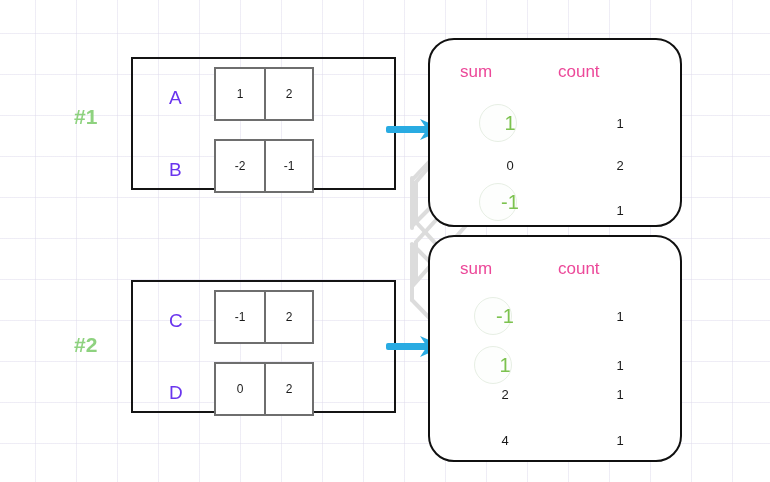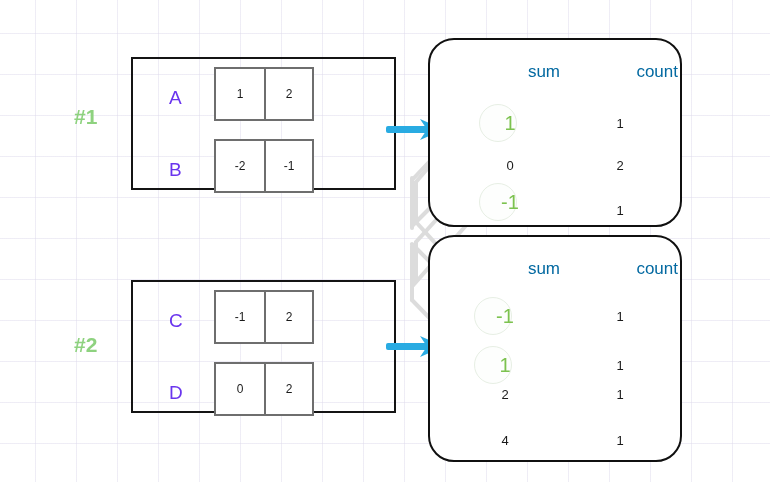--- a/index.html
+++ b/index.html
@@ -84,27 +84,27 @@
   }
   .panel-header {
     position: absolute;
     top: 22px;
     width: 100%;
     display: block;
     pointer-events: none;
   }
   .col-head {
     position: absolute;
-    color: #0369a1;
+    color: #ec4899;
     font-size: 17px;
-    text-align: right;
+    text-align: left;
     font-family: "Liberation Sans", sans-serif;
   }
   .col-head.sum   { left: 30px;  width: 100px; }
-  .col-head.count { left: 148px; width: 100px; }
+  .col-head.count { left: 128px; width: 100px; }
 
   .kv-row {
     position: absolute;
     left: 0;
     width: 100%;
     height: 0;
   }
   .kv-sum, .kv-count {
     position: absolute;
     text-align: center;

